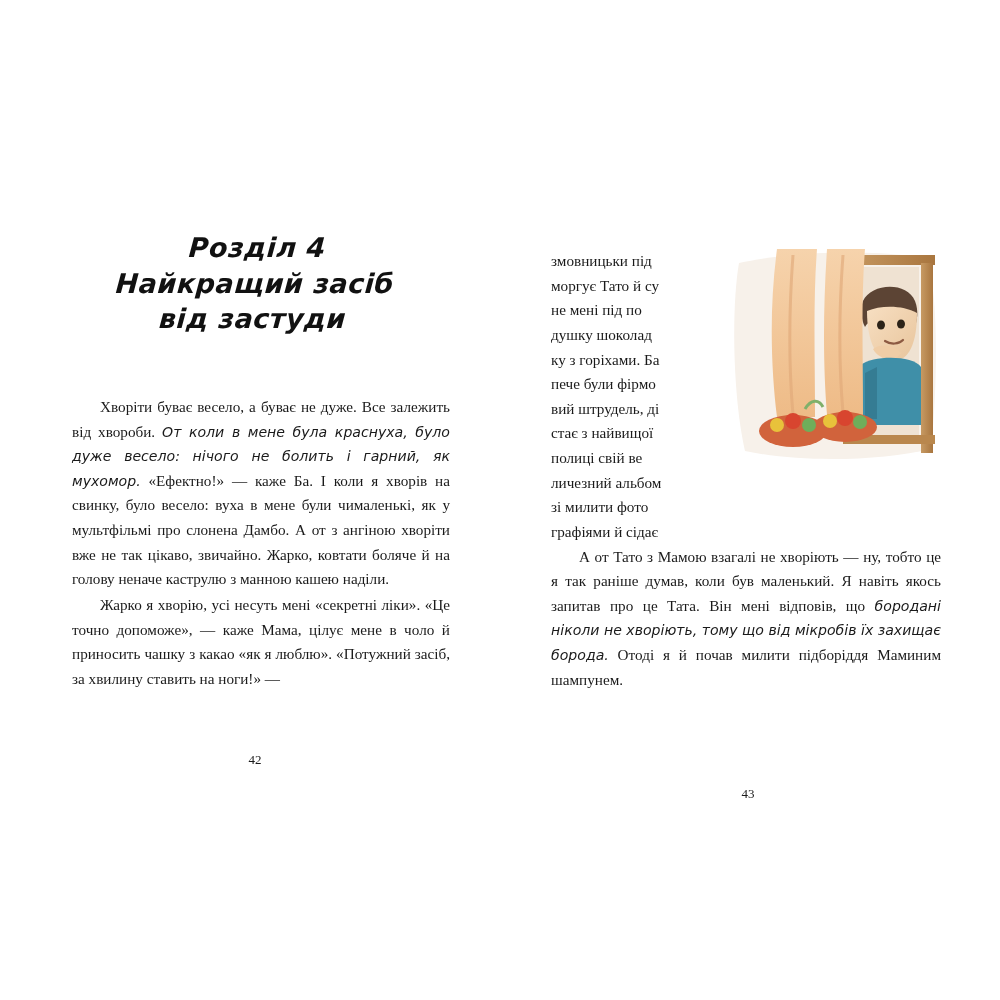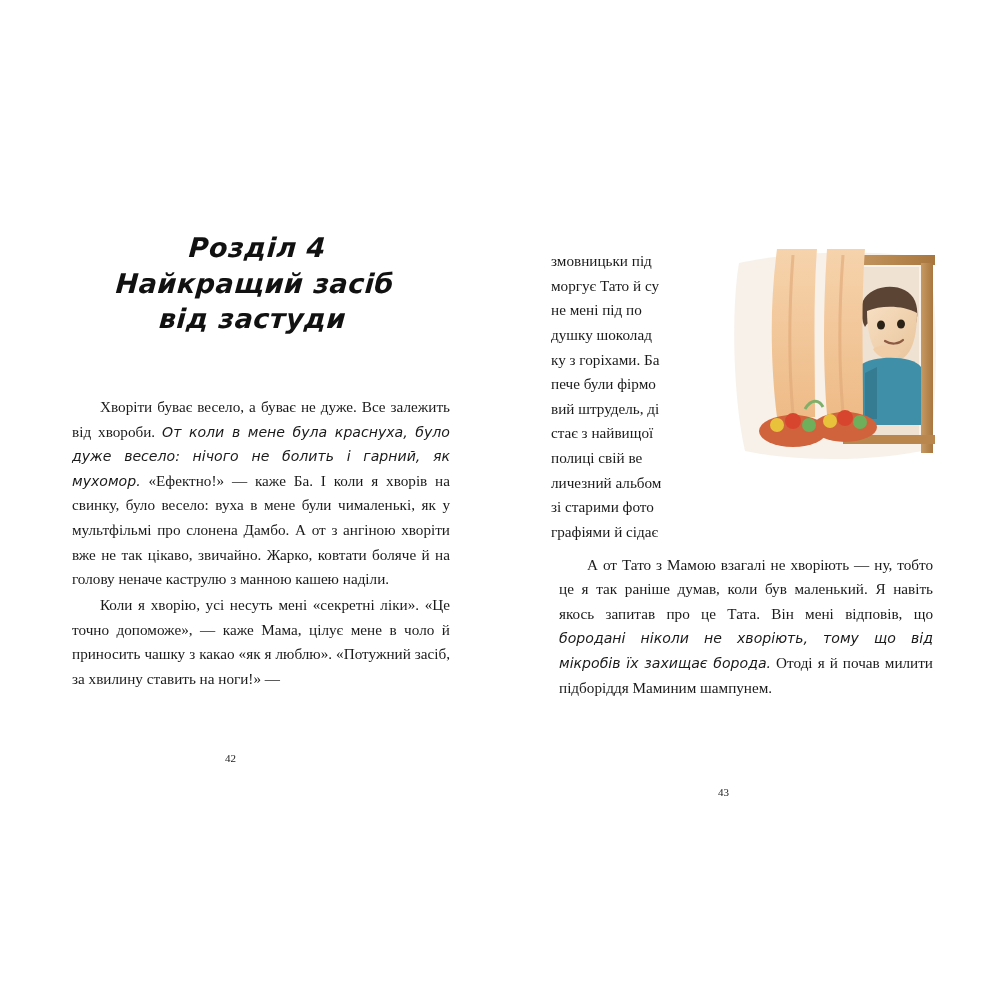--- a/index.html
+++ b/index.html
@@ -61,22 +61,23 @@
   p.body + p.body { margin-top: 1px; }
   .ital {
     font-style: italic;
     font-family: "DejaVu Sans", sans-serif;
     font-size: 14.1px;
     letter-spacing: 0px;
   }
 
   .folio {
     position: absolute;
-    font-size: 11px;
+    font-size: 13px;
     color: #1a1a1a;
+    text-align: center;
     width: 60px;
   }
   .folio-left { left: 225px; top: 752px; }
   .folio-right { left: 718px; top: 786px; }
 
   
   .page-right {
     position: absolute;
     left: 551px;
     top: 238px;
@@ -94,21 +95,21 @@
     position: relative;
   }
   .narrow-col {
     font-size: 15.2px;
     line-height: 1.62;
     text-align: justify;
     text-indent: 0;
     margin-top: 11px;
   }
   p.rbody {
-    margin: 8px;
+    margin: 0;
     font-size: 15.2px;
     line-height: 1.62;
     text-align: justify;
     text-indent: 28px;
   }
 
   
   .illo svg { display:block; }
 
   .clearfix::after { content:""; display:block; clear:both; }
@@ -121,21 +122,21 @@
   <div class="page-left">
 
     <div class="chapter-title">
       <span class="ln ln1">Розділ 4</span>
       <span class="ln ln2">Найкращий засіб</span>
       <span class="ln ln3">від застуди</span>
     </div>
 
     <p class="body"><span>Хворіти буває весело, а буває не дуже. Все зале­жить від хвороби. </span><span class="ital">От коли в мене була красну­ха, було дуже весело: нічого не болить і гар­ний, як мухомор.</span><span> «Ефектно!» — каже Ба. І коли я хворів на свинку, було весело: вуха в мене були чималенькі, як у мультфільмі про слонена Дамбо. А от з ангіною хворіти вже не так цікаво, звичайно. Жарко, ковтати боляче й на голову неначе каструлю з манною кашею наділи.</span></p>
 
-    <p class="body"><span>Коли я хворію, усі несуть мені «секретні ліки». «Це точно допоможе», — каже Мама, цілує мене в чоло й приносить чашку з какао «як я люблю». «Потужний засіб, за хвилину ставить на ноги!» —</span></p>
+    <p class="body"><span>Жарко я хворію, усі несуть мені «секретні ліки». «Це точно допоможе», — каже Мама, цілує мене в чоло й приносить чашку з какао «як я люблю». «Потужний засіб, за хвилину ставить на ноги!» —</span></p>
 
   </div>
 
   <div class="folio folio-left">42</div>
 
   <div class="page-right">
 
     <div class="rp-topblock clearfix">
 
       <div class="illo">
@@ -197,21 +198,21 @@
         <span>змовницьки під­</span><br>
         <span>моргує Тато й су­</span><br>
         <span>не мені під по­</span><br>
         <span>душку шоколад­</span><br>
         <span>ку з горіхами. Ба</span><br>
         <span>пече були фірмо­</span><br>
         <span>вий штрудель, ді­</span><br>
         <span>стає з найвищої</span><br>
         <span>полиці свій ве­</span><br>
         <span>личезний альбом</span><br>
-        <span>зі старими фото­</span><br>
+        <span>зі милити фото­</span><br>
         <span>графіями й сідає</span><br>
       </div>
     </div>
 
     <p class="rbody"><span>А от Тато з Мамою взагалі не хворіють — ну, тобто це я так раніше думав, коли був маленький. Я навіть якось запитав про це Тата. Він мені від­повів, що </span><span class="ital">бородані ніколи не хворіють, тому що від мікробів їх захищає борода.</span><span> Отоді я й почав милити підборіддя Маминим шампунем.</span></p>
 
 
   </div>
 
   <div class="folio folio-right">43</div>

